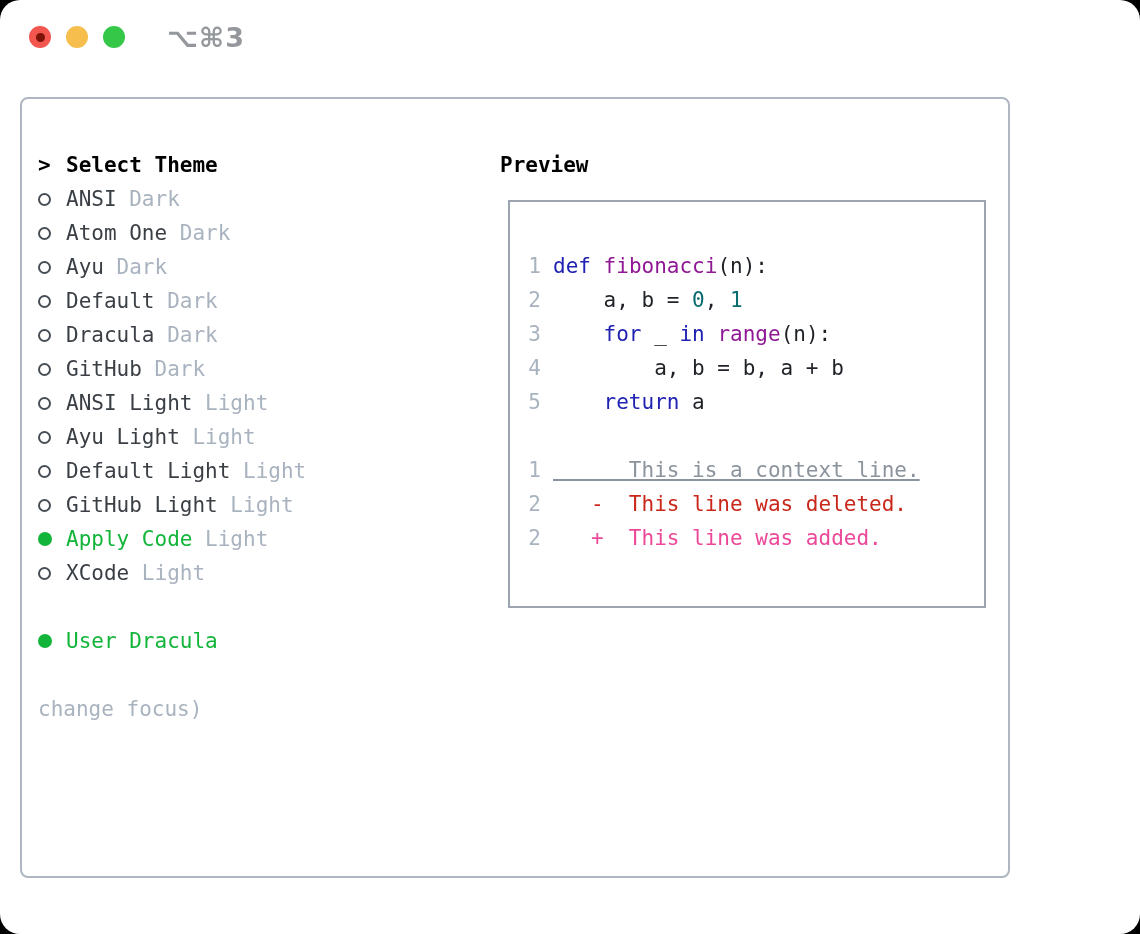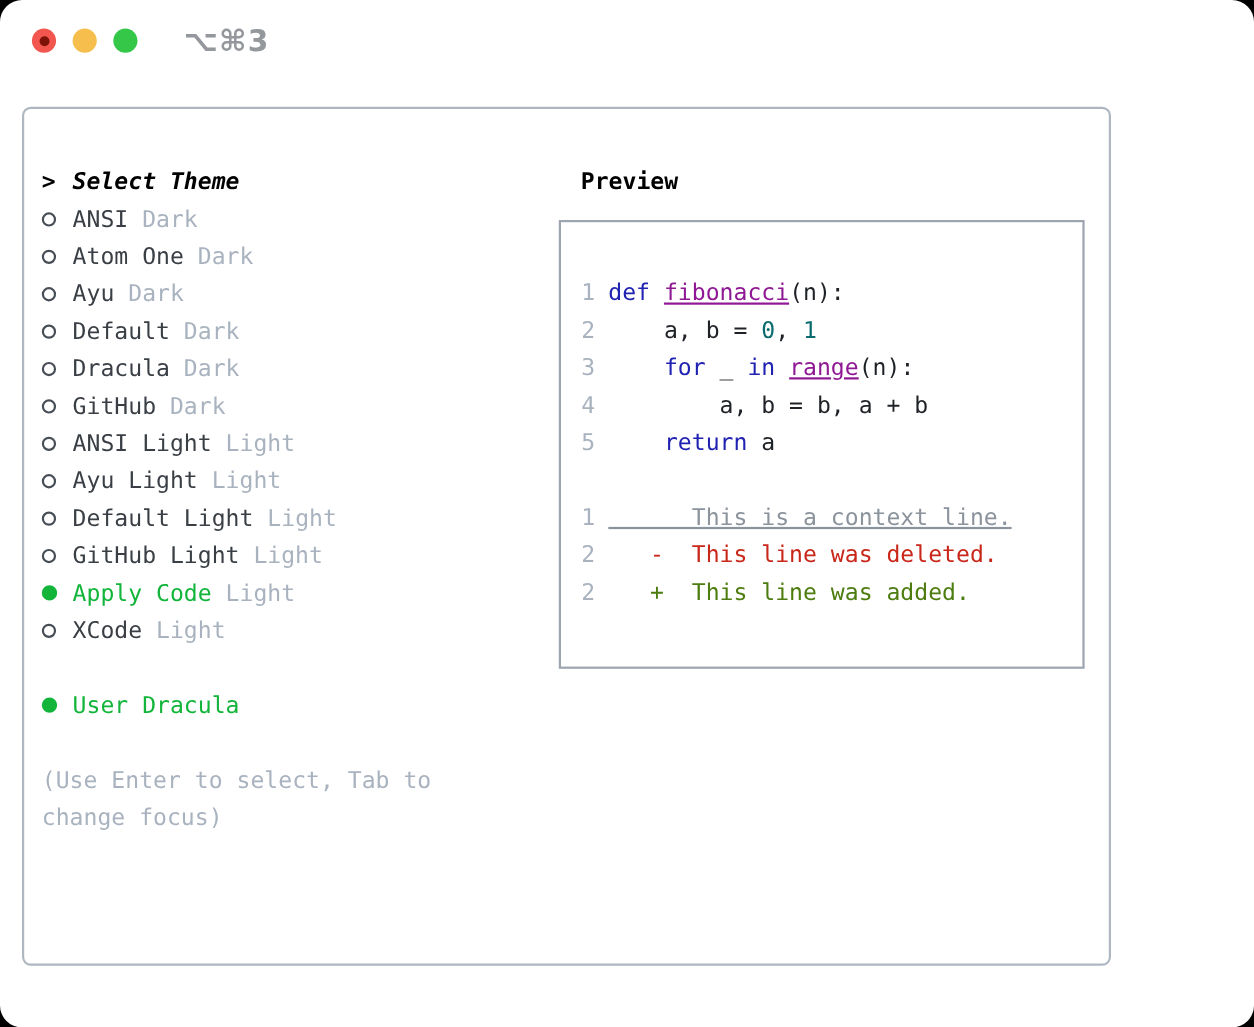--- a/index.html
+++ b/index.html
@@ -24,46 +24,46 @@
   
   .panel{
     position:absolute;left:20px;top:97px;width:990px;height:781px;
     border:2px solid #aeb7c1;border-radius:8px;box-sizing:border-box;background:#fff;
   }
   
   .left-col{position:absolute;left:38px;top:148px;width:430px;}
   .row{display:flex;align-items:center;height:34px;font-size:21px;color:#3a3f45;white-space:pre;}
   .mark{width:28px;flex:none;display:flex;align-items:center;}
   .prompt{font-weight:700;color:#000;font-size:21px;}
-  .hdr{font-weight:700;color:#000;font-style:italic;}
+  .hdr{font-weight:700;color:#000;}
   .section-hdr{color:#0a0a0a;}
   .circle{width:13px;height:13px;border:2px solid #484e56;border-radius:50%;box-sizing:border-box;}
   .circle.sel{background:#12b53a;border-color:#12b53a;width:14px;height:14px;}
   .name-sel{color:#12b53a;}
   .tag{color:#a9b3bf;}
   .help{font-size:21px;line-height:34px;color:#a9b3bf;white-space:pre;}
   
   .preview-label{
     position:absolute;left:500px;top:148px;height:34px;display:flex;align-items:center;
-    font-size:21px;font-weight:700;color:#000;margin-left:28px;
+    font-size:21px;font-weight:700;color:#000;
   }
   .preview-box{
     position:absolute;left:508px;top:200px;width:478px;height:408px;
     border:2px solid #9ca5af;box-sizing:border-box;background:#fff;
     padding:47px 0 0 18px;overflow:hidden;
   }
   .cline{display:flex;align-items:center;height:34px;font-size:21px;white-space:pre;}
   .gut{width:13px;flex:none;margin-right:12px;color:#a9b3bf;text-align:right;}
   .tok-kw{color:#2022b2;}
-  .tok-fn{color:#8f1894;text-decoration:underline;}
+  .tok-fn{color:#8f1894;}
   .tok-num{color:#0a6b6e;}
   .tok-pl{color:#1e2126;}
   .diff-ctx{color:#8b939c;text-decoration:underline;}
   .diff-del{color:#c9271a;text-align:right;}
-  .diff-add{color:#4d7c0f;}
+  .diff-add{color:#ec4899;}
 </style>
 </head>
 <body>
 
 <div class="window">
 
   <button class="tl tl-red">
       <span class="dot"></span>
     </button>
   <button class="tl tl-yellow"></button>
@@ -89,21 +89,21 @@
         <div class="row"><span class="mark"><span class="circle"></span></span><span>Default Light</span><span class="tag"> Light</span></div>
         <div class="row"><span class="mark"><span class="circle"></span></span><span>GitHub Light</span><span class="tag"> Light</span></div>
         <div class="row"><span class="mark"><span class="circle sel"></span></span><span class="name-sel">Apply Code</span><span class="tag"> Light</span></div>
         <div class="row"><span class="mark"><span class="circle"></span></span><span>XCode</span><span class="tag"> Light</span></div>
       </div>
     <div class="row"></div>
     <div id="apply-list">
         <div class="row"><span class="mark"><span class="circle sel"></span></span><span class="name-sel">User Dracula</span></div>
       </div>
     <div class="row"></div>
-    <div class="help" id="help-text"><div>(Use Enter to select, Tab to</div><div>change focus)</div></div>
+    <div class="help" id="help-text"><div>change focus)</div></div>
   </div>
 
   <div class="preview-label">Preview</div>
   <div class="preview-box">
     <div id="code-lines">
         <div class="cline"><span class="gut">1</span><span class="tok-kw">def</span><span class="tok-pl"> </span><span class="tok-fn">fibonacci</span><span class="tok-pl">(n):</span></div>
         <div class="cline"><span class="gut">2</span><span class="tok-pl">    a, b = </span><span class="tok-num">0</span><span class="tok-pl">, </span><span class="tok-num">1</span></div>
         <div class="cline"><span class="gut">3</span><span class="tok-pl">    </span><span class="tok-kw">for</span><span class="tok-pl"> _ </span><span class="tok-kw">in</span><span class="tok-pl"> </span><span class="tok-fn">range</span><span class="tok-pl">(n):</span></div>
         <div class="cline"><span class="gut">4</span><span class="tok-pl">        a, b = b, a + b</span></div>
         <div class="cline"><span class="gut">5</span><span class="tok-pl">    </span><span class="tok-kw">return</span><span class="tok-pl"> a</span></div>

